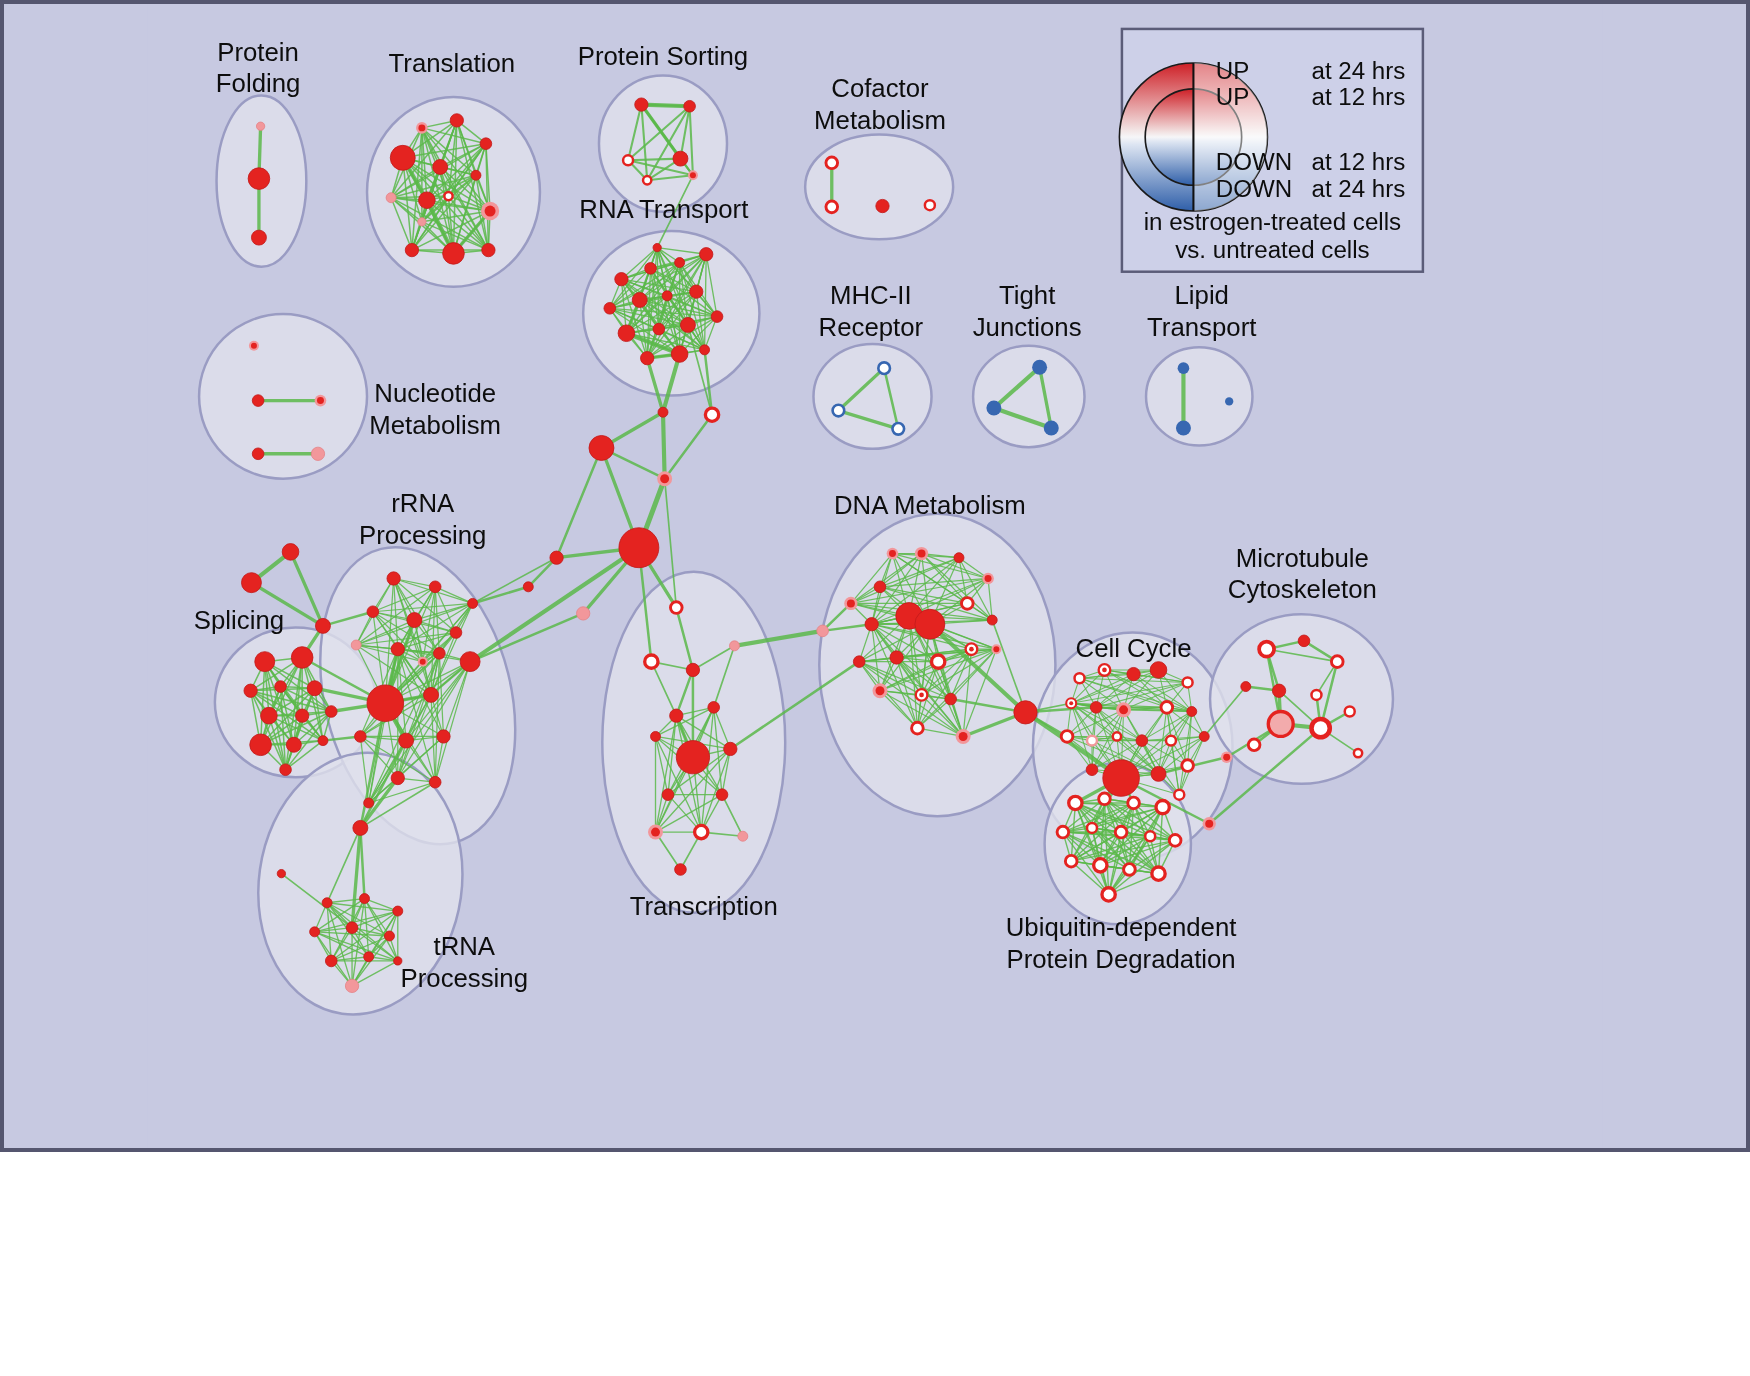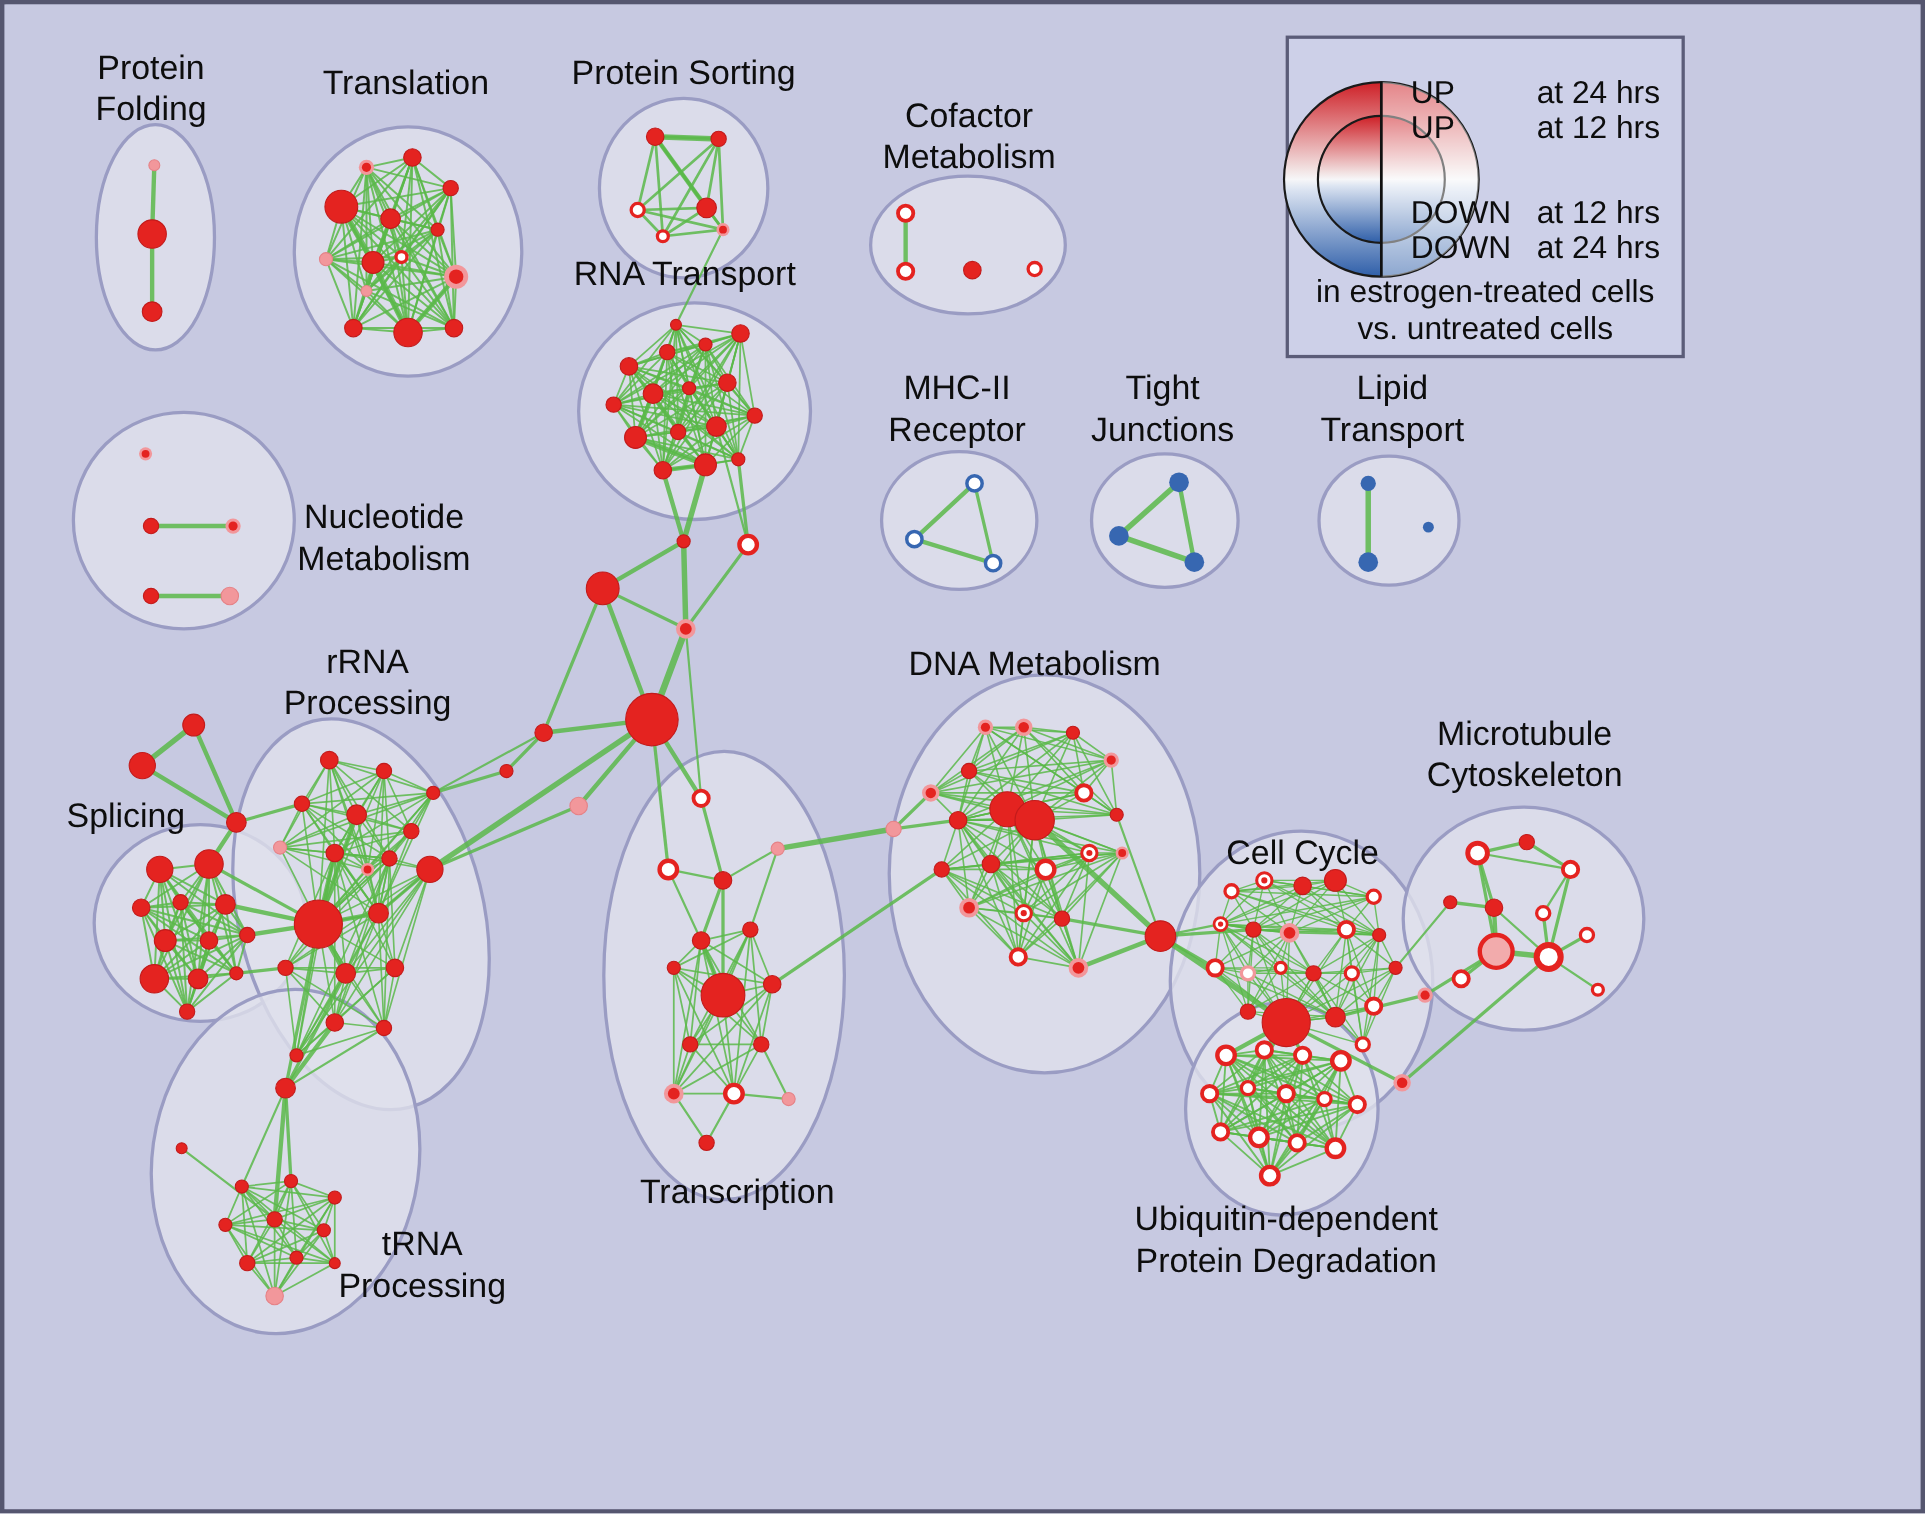--- a/index.html
+++ b/index.html
@@ -1,16 +1,16 @@
 <!DOCTYPE html>
 <html><head>
 <meta charset="utf-8">
 <style>
   html,body{margin:0;padding:0;background:#ffffff;}
-  .figure{width:1750px;height:1376px;box-sizing:border-box;border:4px solid #55566f;background:#c7c9e1;position:relative;}
+  .figure{width:1750px;height:1152px;box-sizing:border-box;border:4px solid #55566f;background:#c7c9e1;position:relative;}
   .figure svg{display:block;width:100%;height:100%;}
 </style>
 </head>
 <body>
 
 <div class="figure">
   <svg id="net" xmlns="http://www.w3.org/2000/svg" viewBox="0 0 1750 1376">
       <rect x="0" y="0" width="1750" height="1376" fill="#c7c9e1"></rect>
       <g>
         <ellipse cx="137" cy="213" rx="54" ry="103" fill="rgba(224,225,236,0.78)" stroke="#9a9cc3" stroke-width="3"></ellipse>

